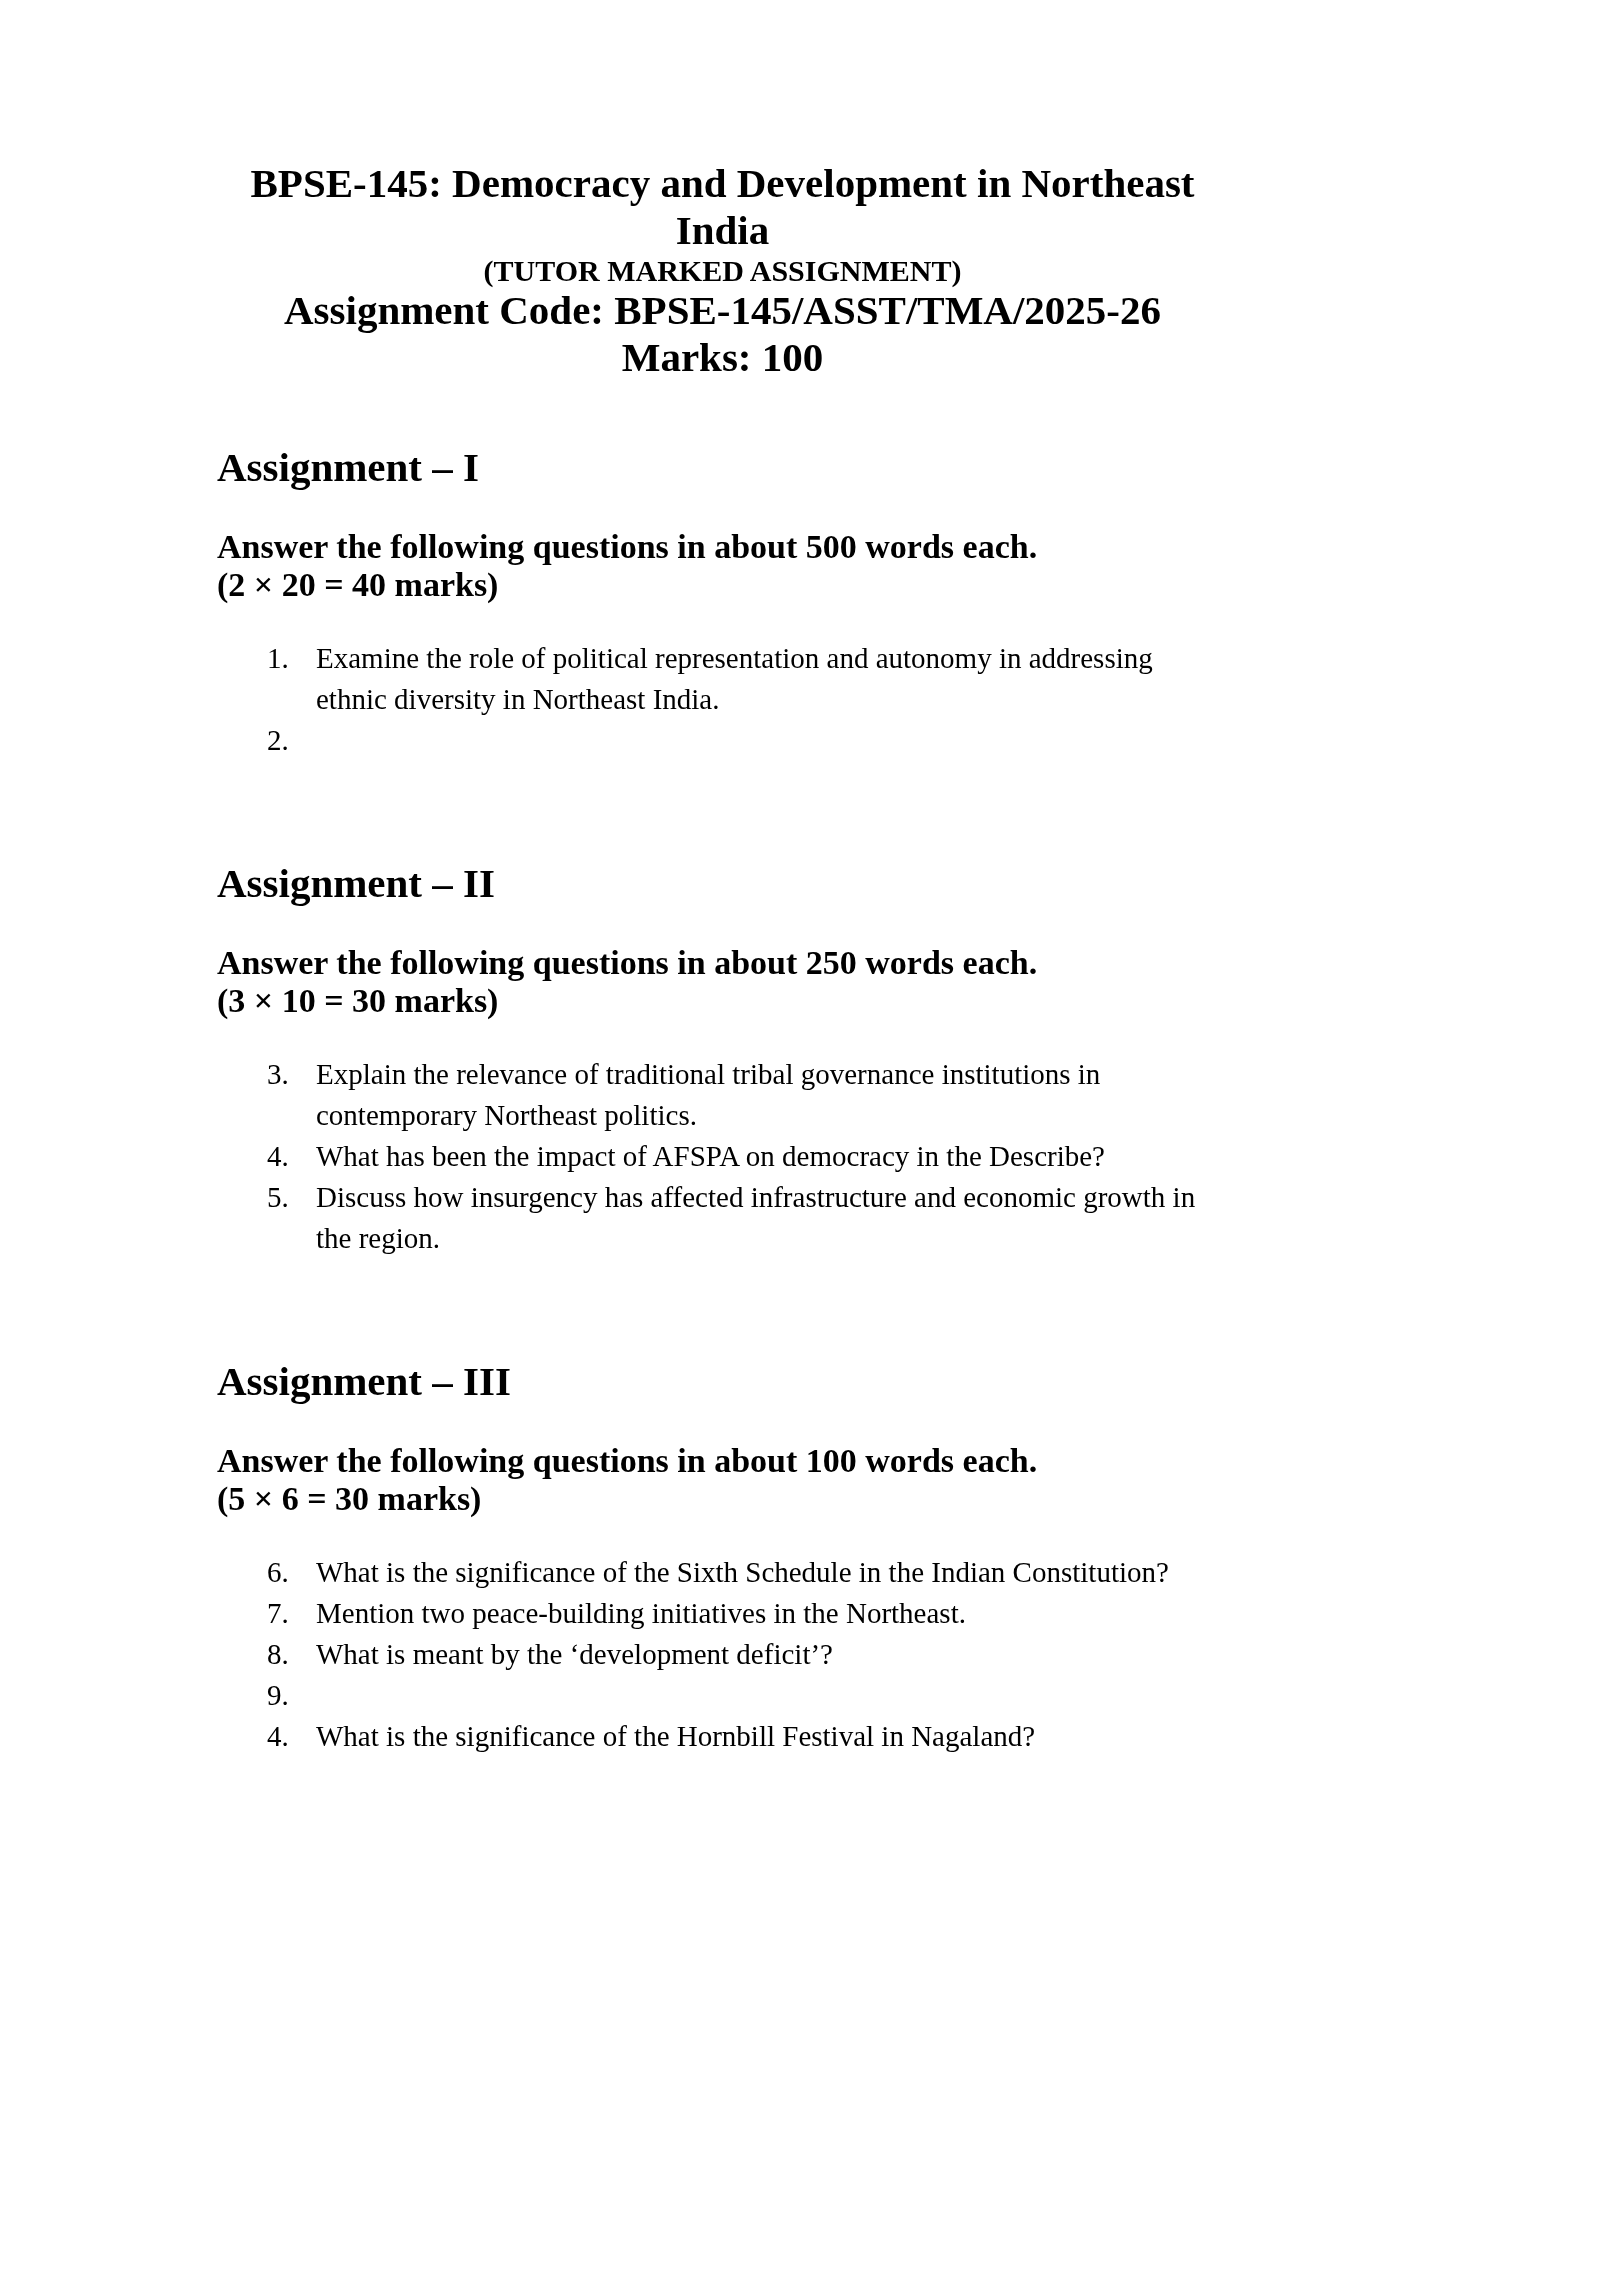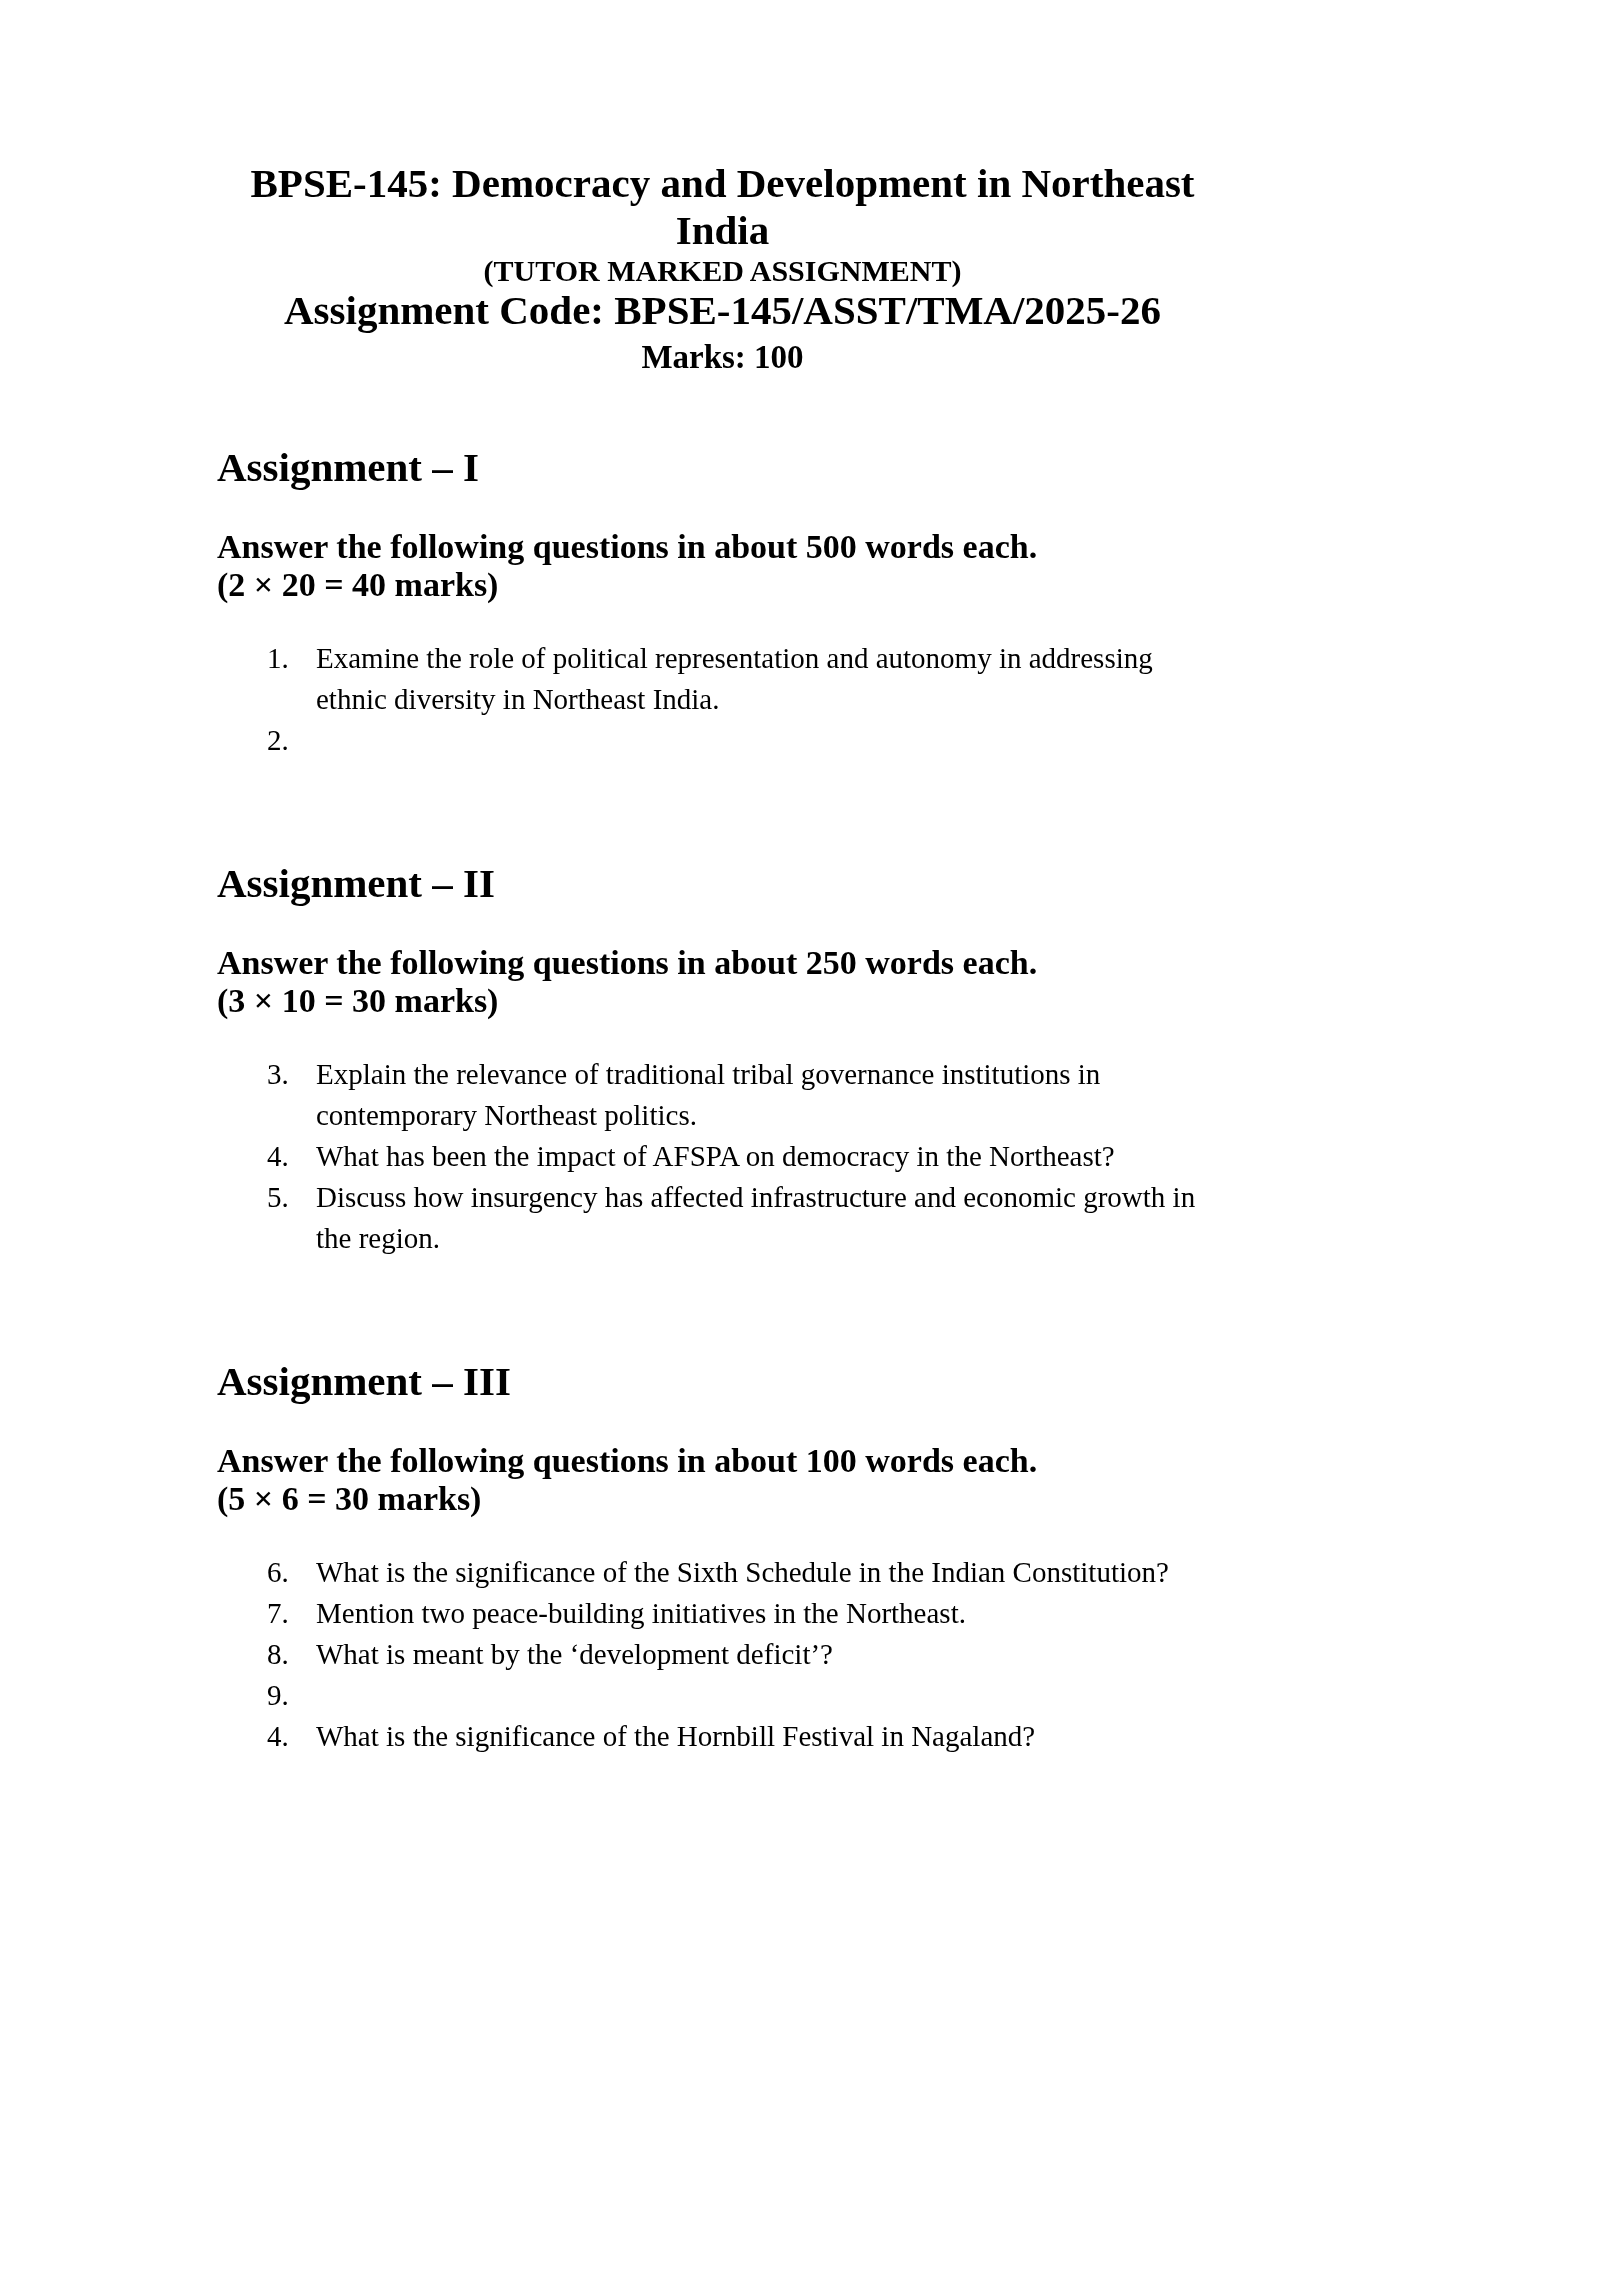--- a/index.html
+++ b/index.html
@@ -33,21 +33,21 @@
     font-size: 30px;
     line-height: 33px;
     font-weight: bold;
   }
   .doc-code {
     font-size: 41px;
     line-height: 47px;
     font-weight: bold;
   }
   .doc-marks {
-    font-size: 33px;
+    font-size: 41px;
     line-height: 47px;
     font-weight: bold;
   }
   .section {
     margin-top: 98px;
   }
   .section.first {
     margin-top: 62px;
   }
   .section-heading {
@@ -121,21 +121,21 @@
       <div class="instruction-line">(3 × 10 = 30 marks)</div>
     </div>
     <div class="questions">
   <div class="question-row">
     <span class="q-num">3.</span>
     <div class="q-text">Explain the relevance of traditional tribal governance institutions in contemporary Northeast politics.</div>
   </div>
 
   <div class="question-row">
     <span class="q-num">4.</span>
-    <div class="q-text">What has been the impact of AFSPA on democracy in the Northeast?</div>
+    <div class="q-text">What has been the impact of AFSPA on democracy in the Describe?</div>
   </div>
 
   <div class="question-row">
     <span class="q-num">5.</span>
     <div class="q-text">Discuss how insurgency has affected infrastructure and economic growth in the region.</div>
   </div>
 </div>
   </div>
 
   <div class="section">

